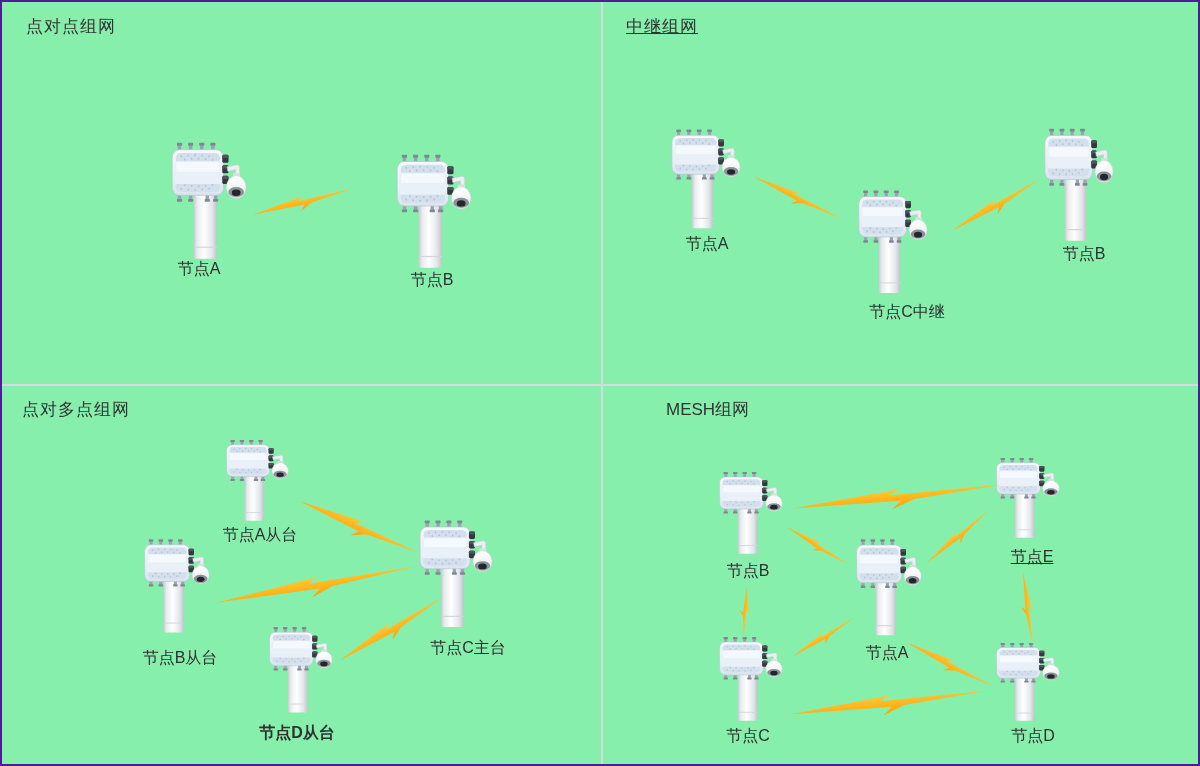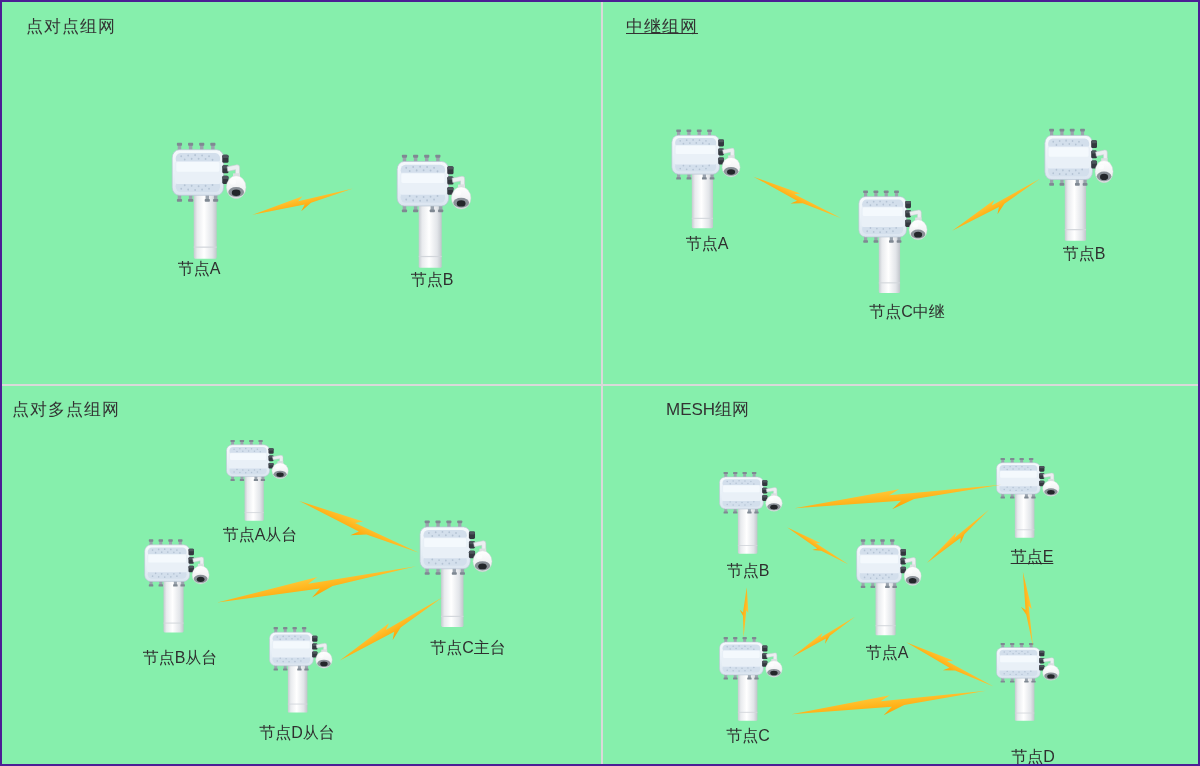--- a/index.html
+++ b/index.html
@@ -168,36 +168,36 @@
     </svg>
   <div class="nlabel" style="left:1022px;top:242px;">节点B</div>
 
   <svg class="bolt" style="left:746px;top:188px;width:97px;height:18px;transform:rotate(28deg);" viewBox="0 0 220 40" preserveAspectRatio="none">
       <use href="#boltShape"></use>
     </svg>
   <svg class="bolt" style="left:944px;top:195px;width:102px;height:19px;transform:rotate(-28deg);" viewBox="0 0 220 40" preserveAspectRatio="none">
       <use href="#boltShape"></use>
     </svg>
 
-  <div class="panel-title" style="left:10px;top:396px;">点对多点组网</div>
+  <div class="panel-title" style="left:20px;top:396px;">点对多点组网</div>
 
   <svg class="dev" style="left:221px;top:436px;width:67px;height:85px;" viewBox="0 0 115 150" preserveAspectRatio="none">
       <use href="#dev"></use>
     </svg>
   <div class="nlabel" style="left:198px;top:523px;">节点A从台</div>
 
   <svg class="dev" style="left:139px;top:535px;width:70px;height:98px;" viewBox="0 0 115 150" preserveAspectRatio="none">
       <use href="#dev"></use>
     </svg>
   <div class="nlabel" style="left:118px;top:646px;">节点B从台</div>
 
   <svg class="dev" style="left:264px;top:623px;width:68px;height:90px;" viewBox="0 0 115 150" preserveAspectRatio="none">
       <use href="#dev"></use>
     </svg>
-  <div class="nlabel" style="left:235px;top:721px;">节点D从台</div>
+  <div class="nlabel" style="left:235px;top:721px;font-weight:bold;">节点D从台</div>
 
   <svg class="dev" style="left:414px;top:516px;width:78px;height:112px;" viewBox="0 0 115 150" preserveAspectRatio="none">
       <use href="#dev"></use>
     </svg>
   <div class="nlabel" style="left:406px;top:636px;">节点C主台</div>
 
   <svg class="bolt" style="left:291px;top:515px;width:130px;height:24px;transform:rotate(26deg);" viewBox="0 0 220 40" preserveAspectRatio="none">
       <use href="#boltShape"></use>
     </svg>
   <svg class="bolt" style="left:214px;top:572px;width:202px;height:26px;transform:rotate(-8.5deg);" viewBox="0 0 220 40" preserveAspectRatio="none">
@@ -225,21 +225,21 @@
   <div class="nlabel" style="left:825px;top:641px;">节点A</div>
 
   <svg class="dev" style="left:714px;top:633px;width:68px;height:88px;" viewBox="0 0 115 150" preserveAspectRatio="none">
       <use href="#dev"></use>
     </svg>
   <div class="nlabel" style="left:686px;top:724px;">节点C</div>
 
   <svg class="dev" style="left:991px;top:639px;width:68px;height:82px;" viewBox="0 0 115 150" preserveAspectRatio="none">
       <use href="#dev"></use>
     </svg>
-  <div class="nlabel" style="left:971px;top:724px;margin-top:21px;">节点D</div>
+  <div class="nlabel" style="left:971px;top:724px;">节点D</div>
 
   <svg class="bolt" style="left:792px;top:484px;width:208px;height:26px;transform:rotate(-4.7deg);" viewBox="0 0 220 40" preserveAspectRatio="none">
       <use href="#boltShape"></use>
     </svg>
   <svg class="bolt" style="left:779px;top:538px;width:72px;height:14px;transform:rotate(34deg);" viewBox="0 0 220 40" preserveAspectRatio="none">
       <use href="#boltShape"></use>
     </svg>
   <svg class="bolt" style="left:916px;top:528px;width:82px;height:15px;transform:rotate(-38deg);" viewBox="0 0 220 40" preserveAspectRatio="none">
       <use href="#boltShape"></use>
     </svg>

